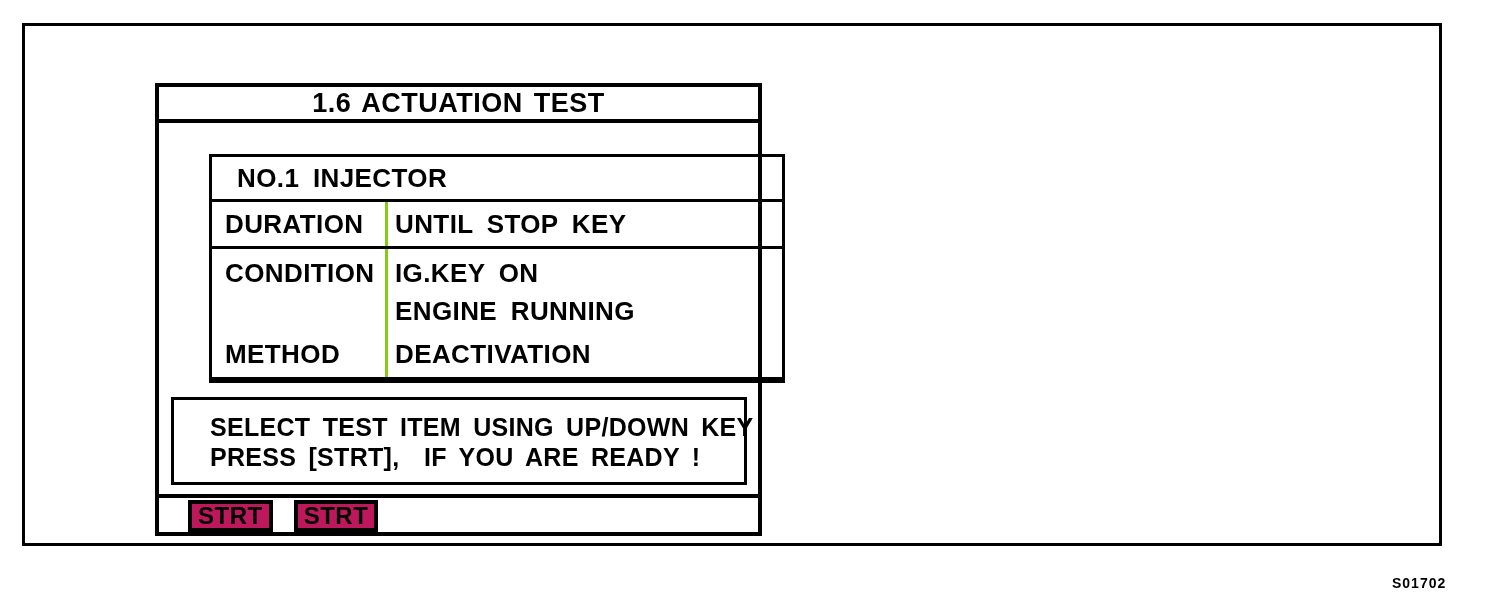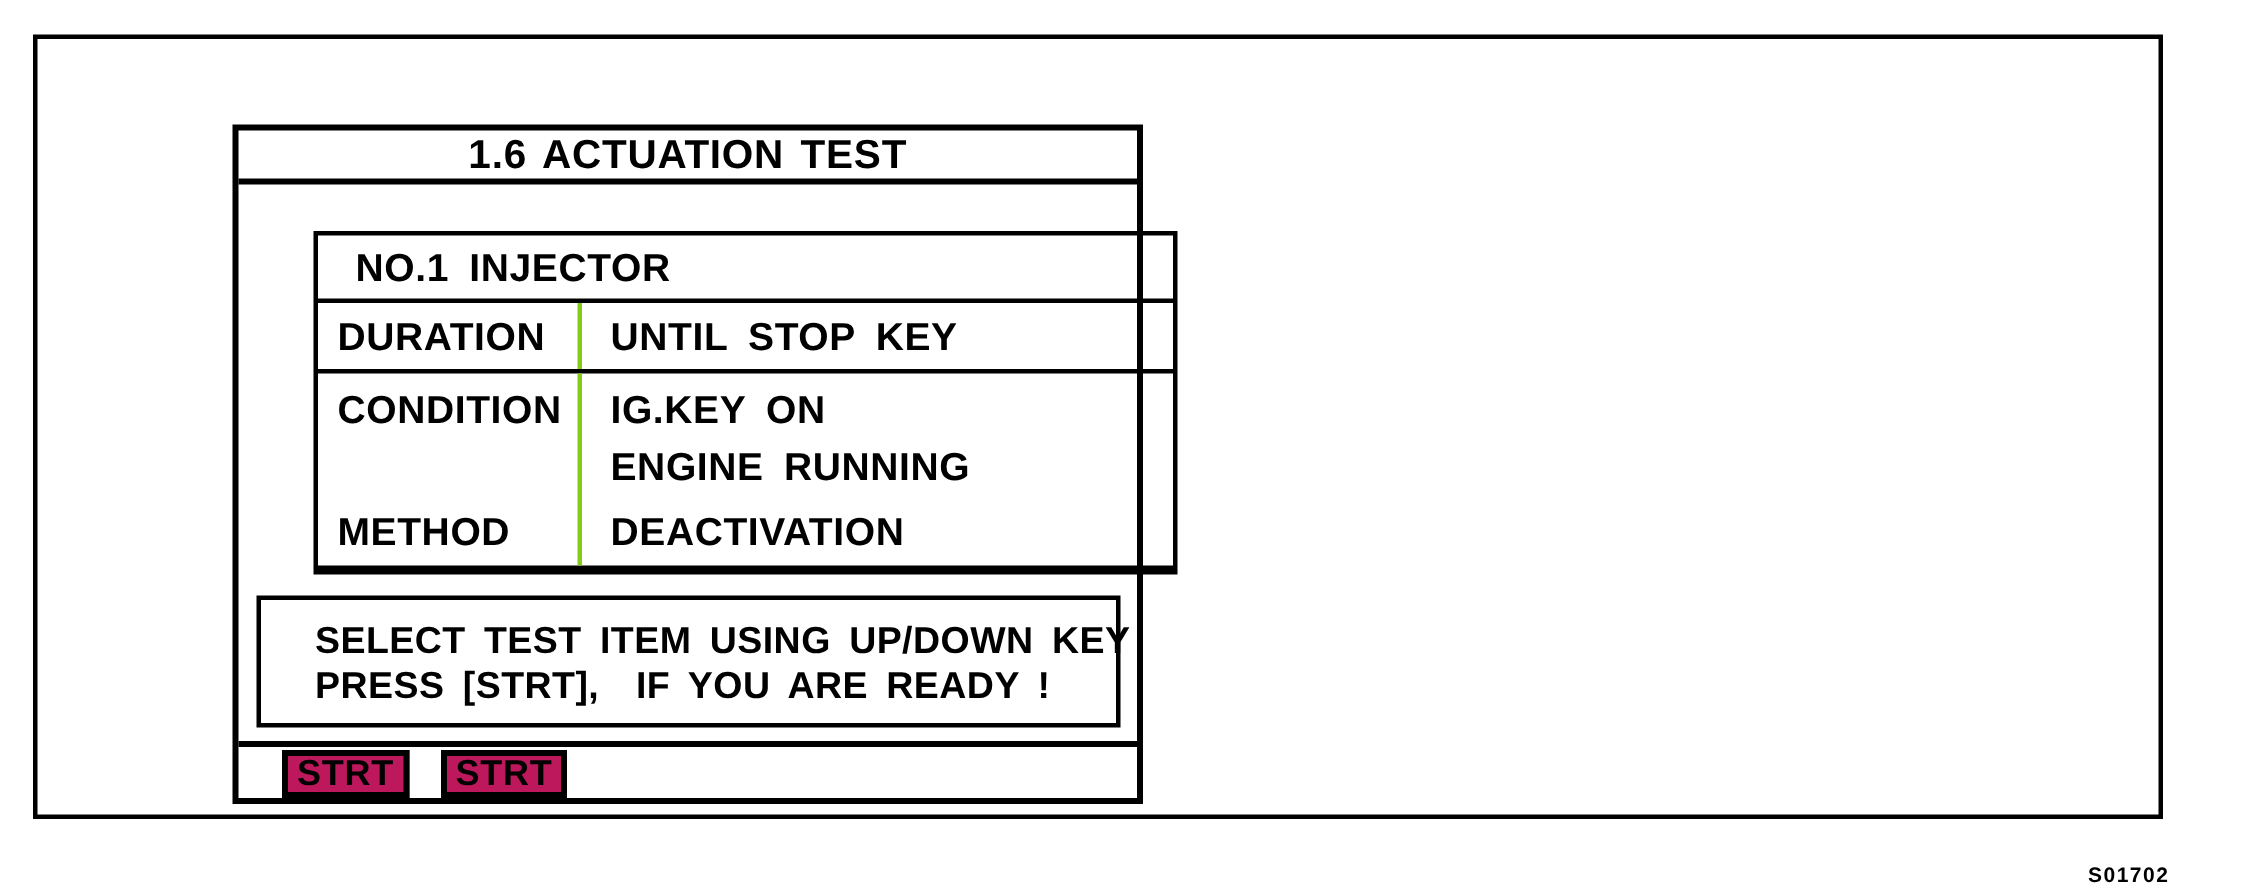--- a/index.html
+++ b/index.html
@@ -50,21 +50,21 @@
   .row-std2 { height: 48px; }
   .cell-label {
     width: 176px; flex: 0 0 176px;
     border-right: 3px solid #84cc16;
     display: flex; align-items: center;
     padding-left: 13px;
   }
   .cell-value {
     flex: 1;
     display: flex; align-items: center;
-    padding-left: 19px;
+    padding-left: 7px;
   }
   .t-row.last .cell-label { align-items: flex-start; padding-top: 9px; }
   .t-row.last .cell-value { flex-direction: column; align-items: flex-start; justify-content: flex-start; padding-top: 5px; }
   .t-row.last .cell-value div { line-height: 38px; }
   .message-box {
     position: absolute;
     left: 12px; top: 310px;
     width: 576px; height: 88px;
     border: 3px solid #000;
     padding: 12px 0 0 36px;

